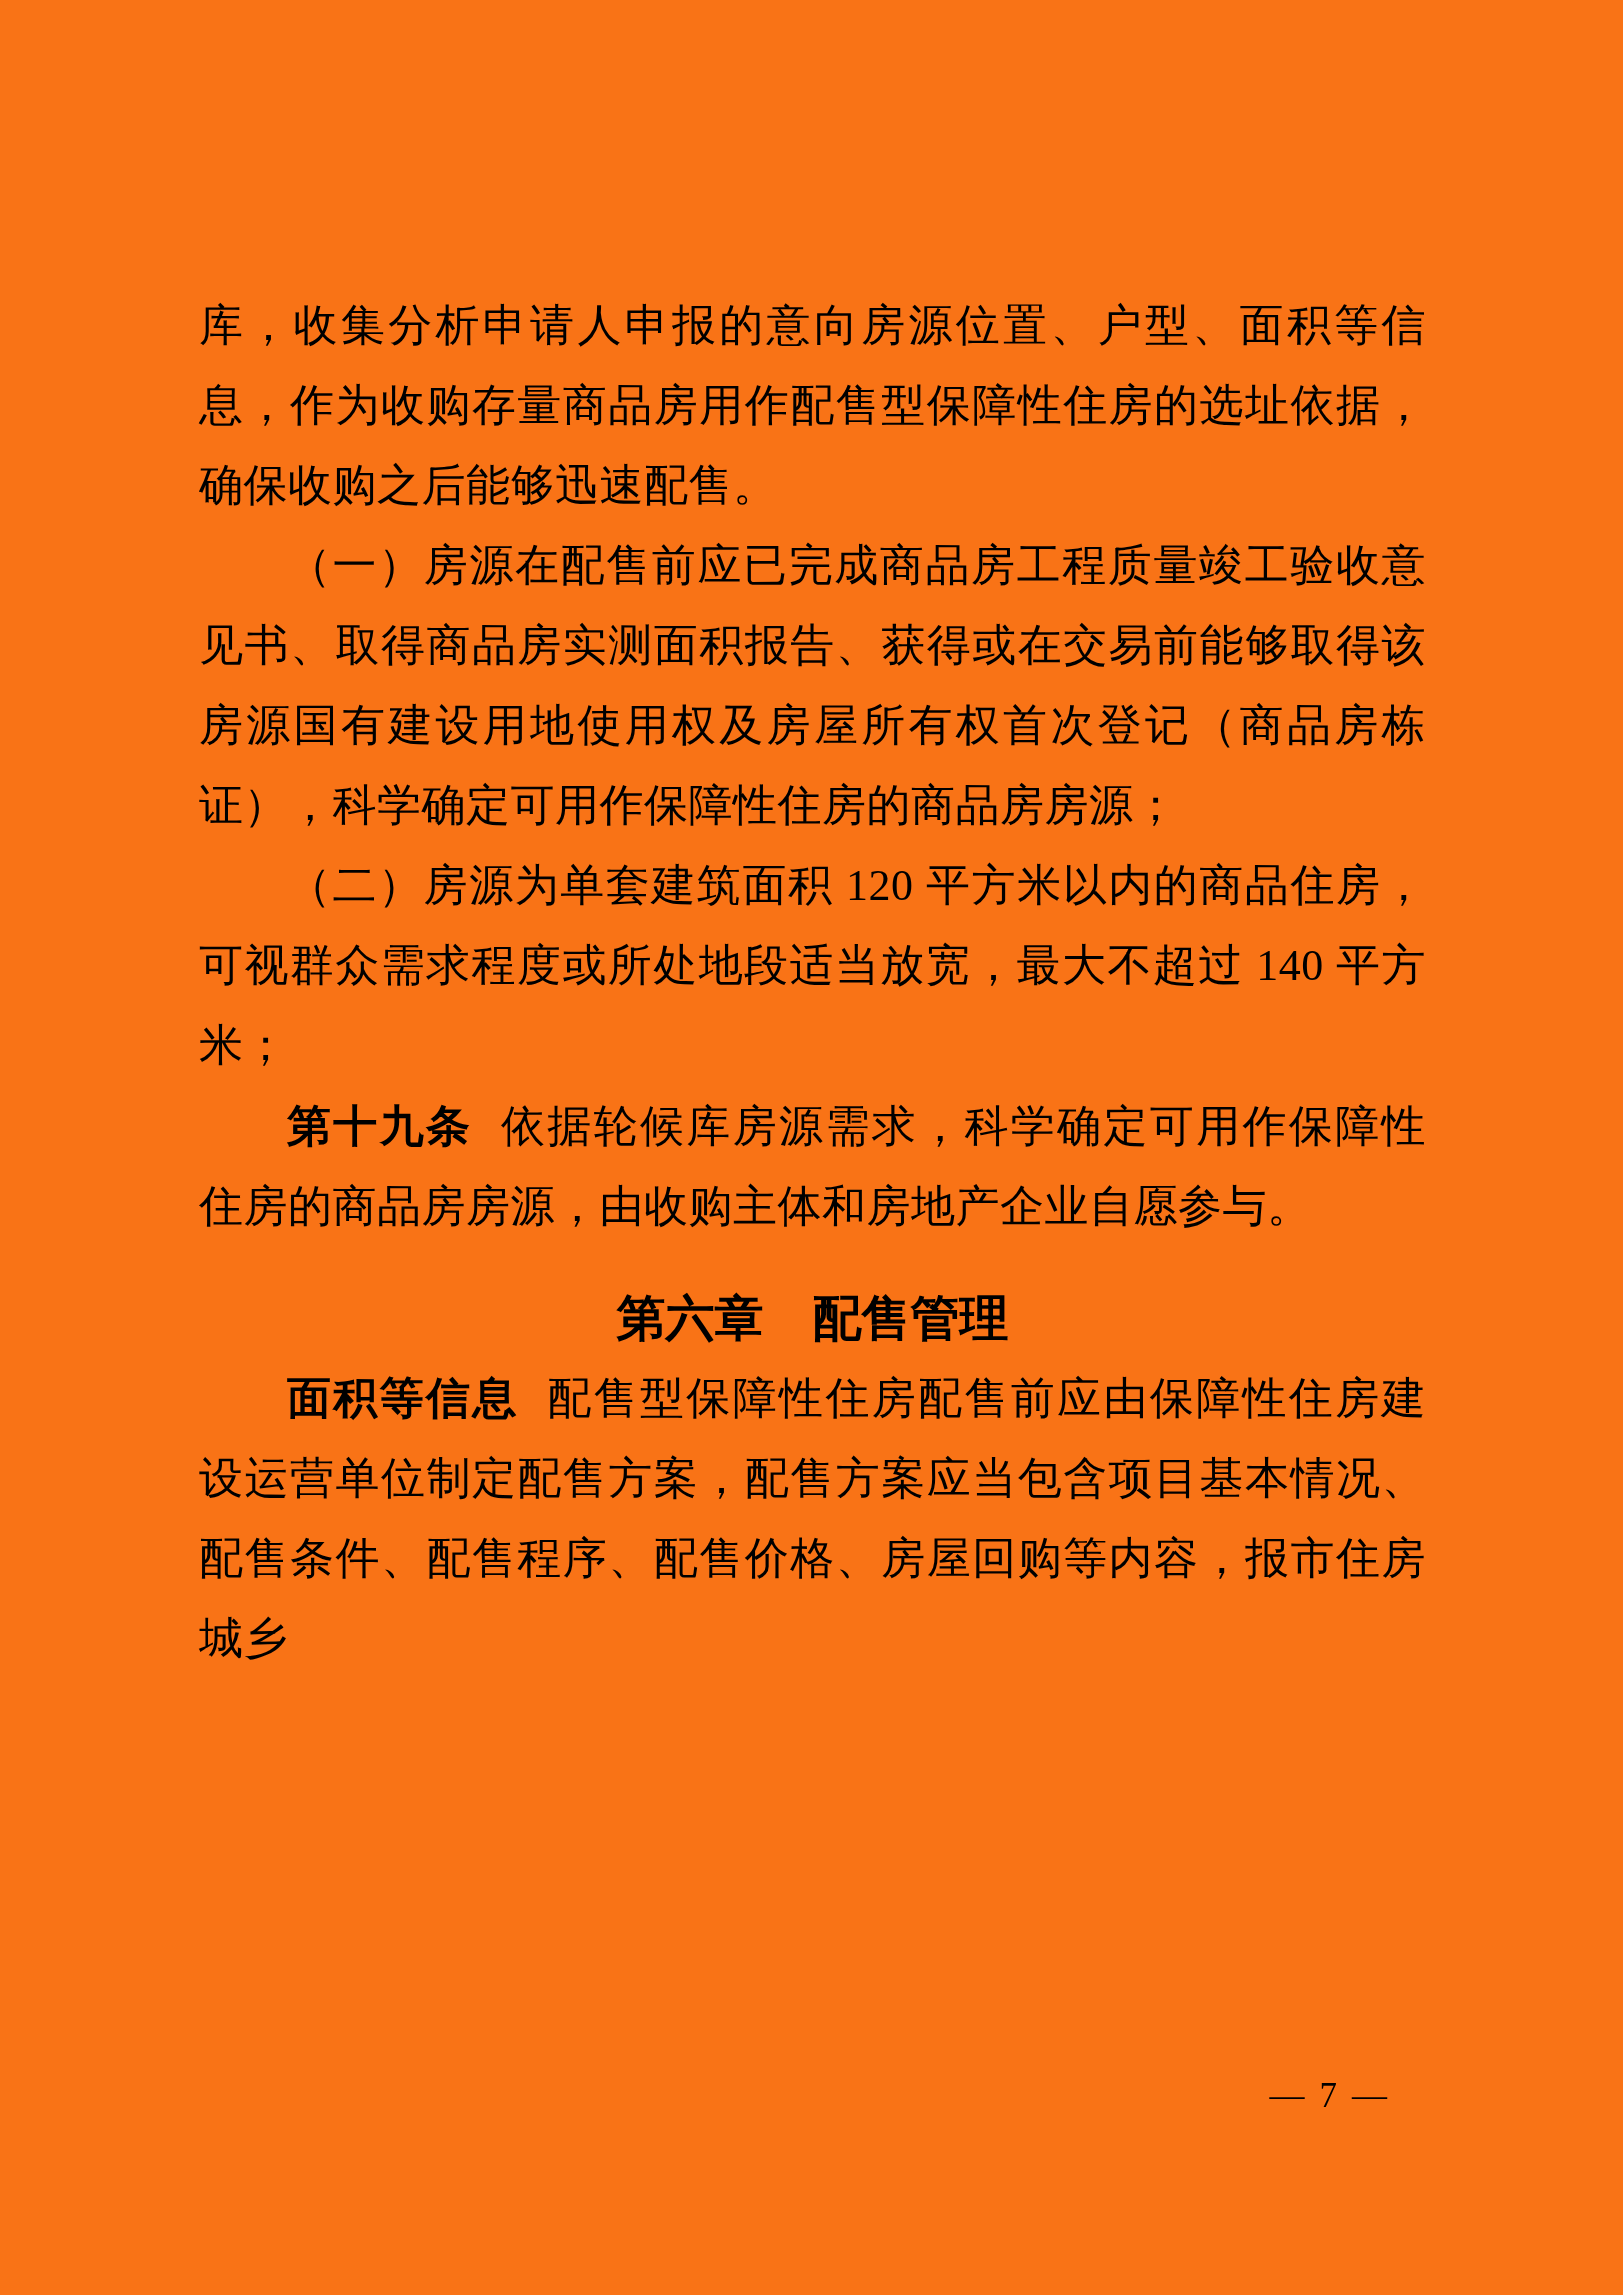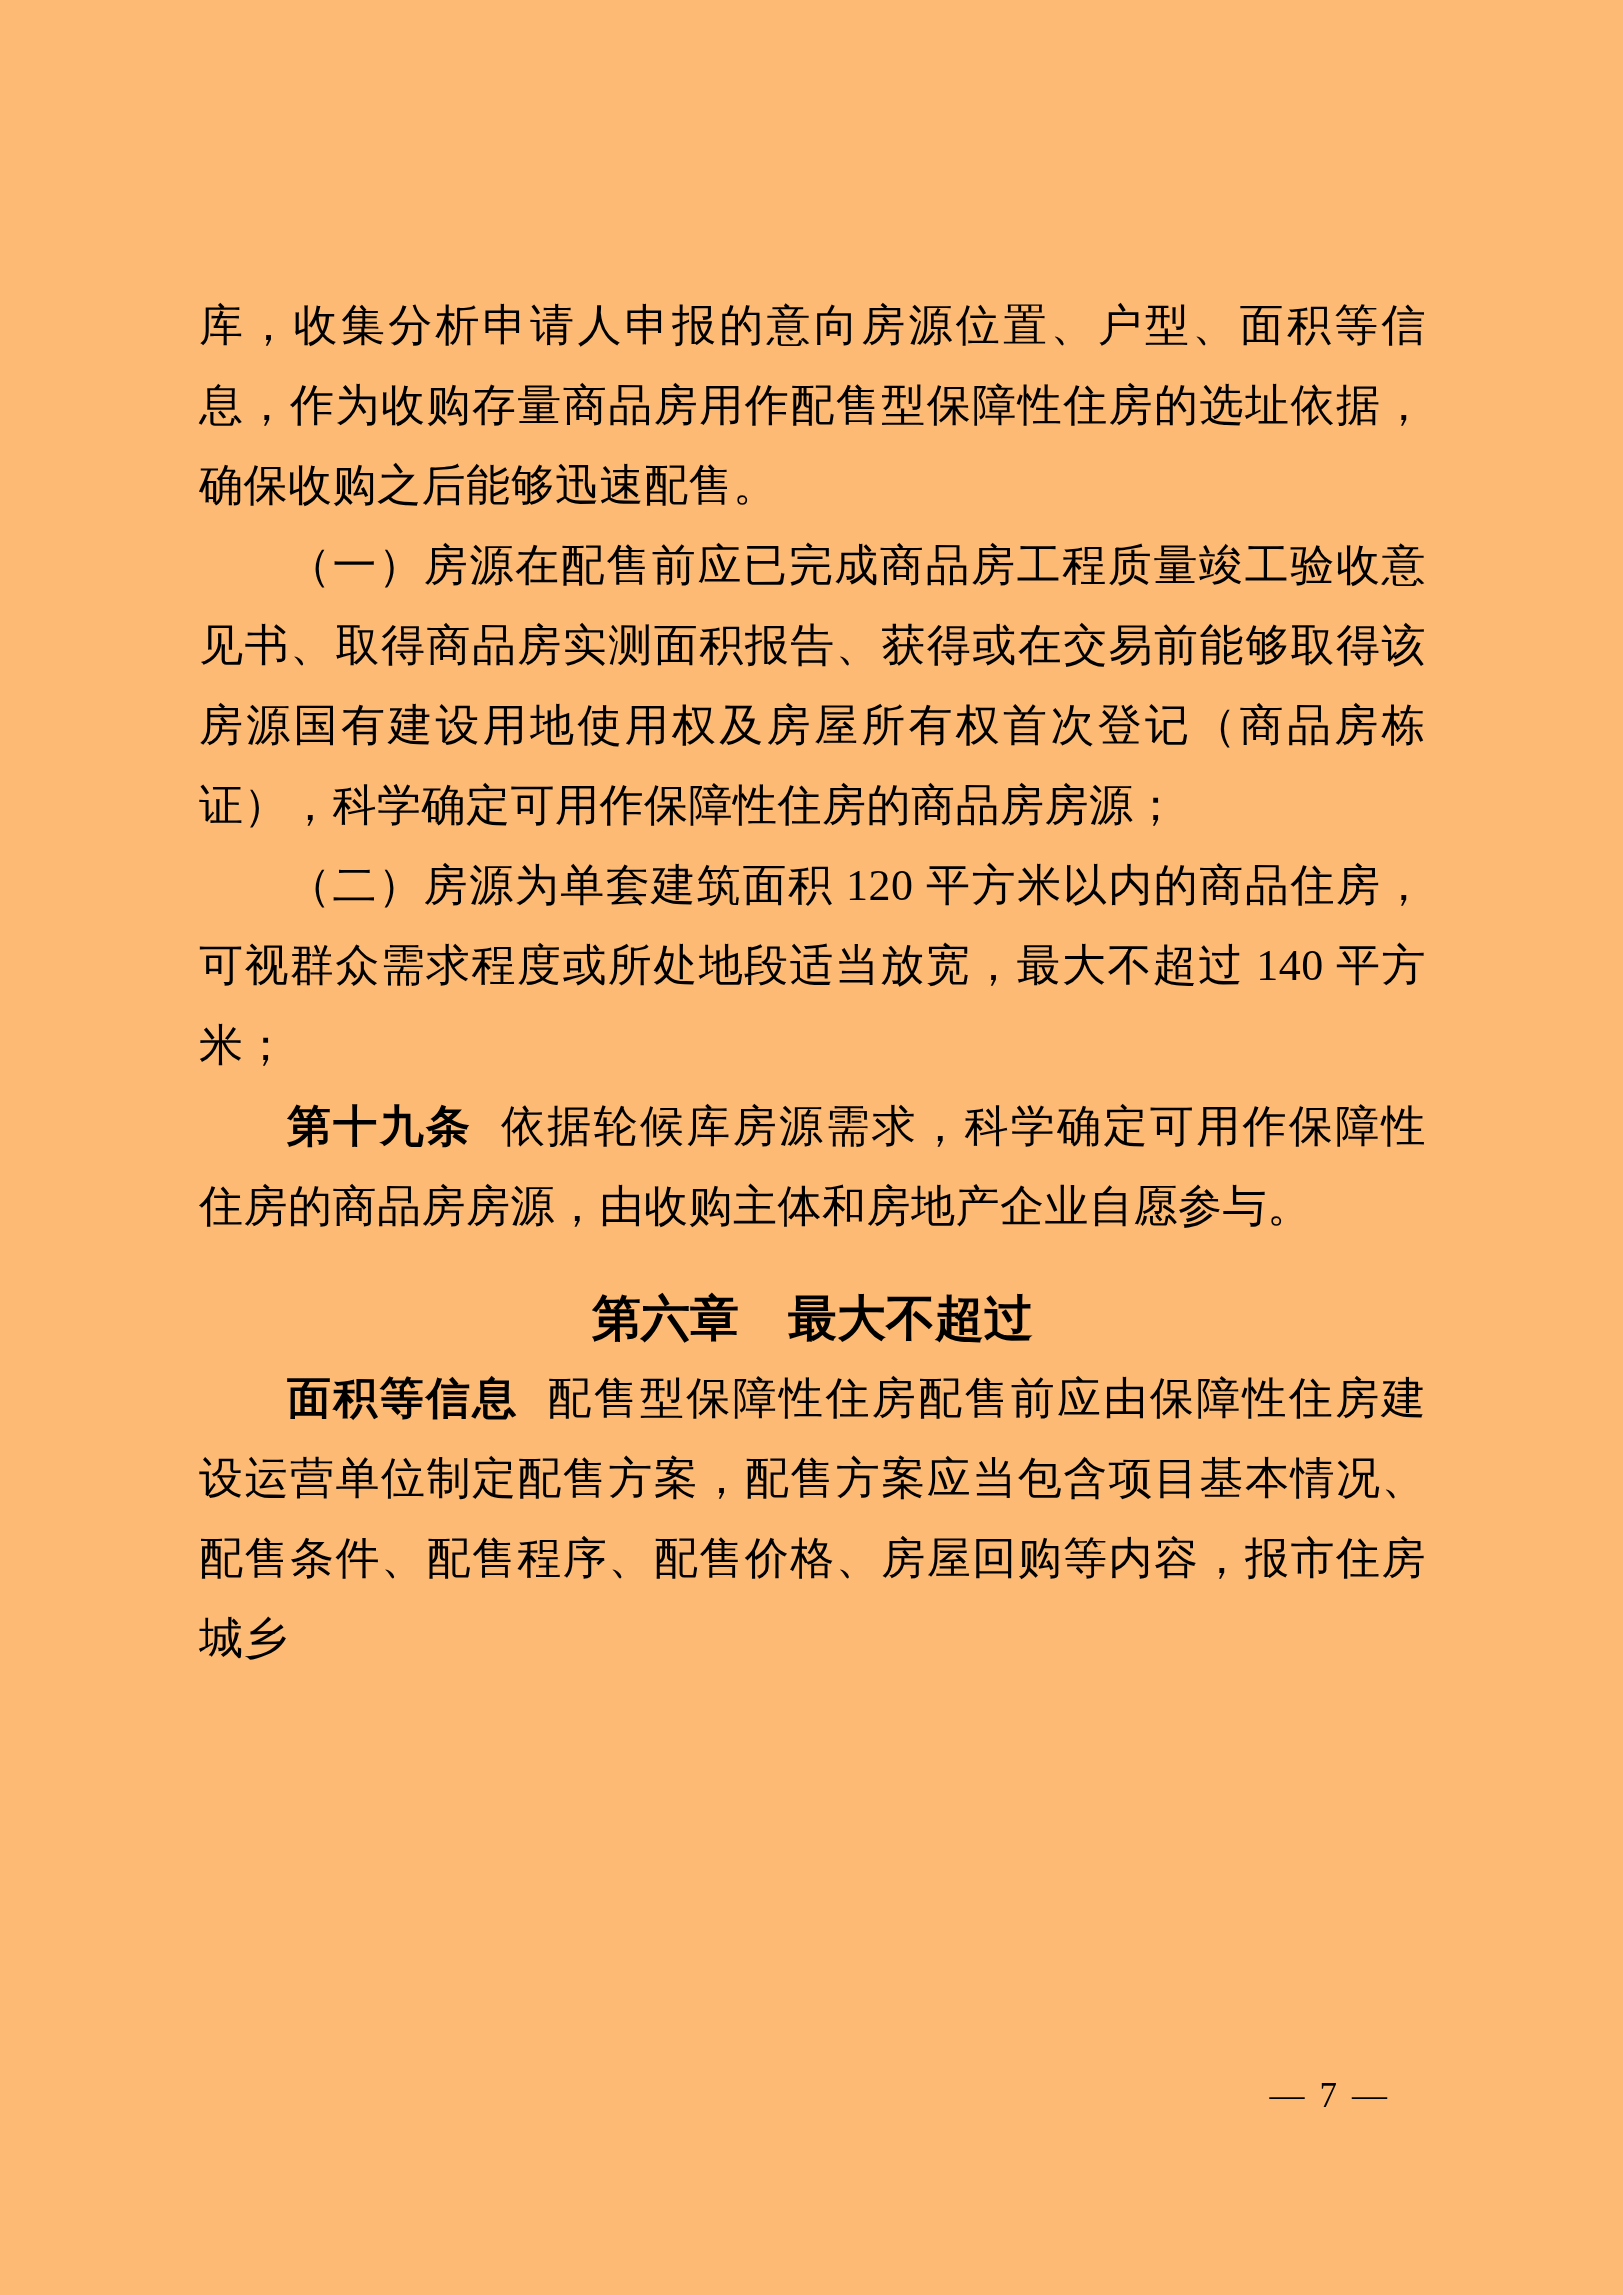--- a/index.html
+++ b/index.html
@@ -10,21 +10,21 @@
   body {
     width: 1623px;
     height: 2295px;
     position: relative;
     font-family: "Liberation Serif", serif;
     color: #000000;
   }
   .page {
     position: absolute;
     inset: 0;
-    background: #fdba74;
+    background: #f97316;
     overflow: hidden;
   }
   .content {
     position: absolute;
     top: 286px;
     left: 199px;
     width: 1227px;
   }
   p.para {
     margin: 0;
@@ -74,21 +74,21 @@
     <p class="para"><span>库，收集分析申请人申报的意向房源位置、户型、面积等信息，作为收购存量商品房用作配售型保障性住房的选址依据，确保收购之后能够迅速配售。</span></p>
 
 
     <p class="para indent"><span>（一）房源在配售前应已完成商品房工程质量竣工验收意见书、取得商品房实测面积报告、获得或在交易前能够取得该房源国有建设用地使用权及房屋所有权首次登记（商品房栋证），科学确定可用作保障性住房的商品房房源；</span></p>
 
     <p class="para indent"><span>（二）房源为单套建筑面积 120 平方米以内的商品住房，可视群众需求程度或所处地段适当放宽，最大不超过 140 平方米；</span></p>
 
 
     <p class="para indent"><span class="lead">第十九条</span><span>依据轮候库房源需求，科学确定可用作保障性住房的商品房房源，由收购主体和房地产企业自愿参与。</span></p>
 
-    <h2 class="chapter-heading"><span class="chapter-number">第六章</span><span>最大不超过</span></h2>
+    <h2 class="chapter-heading"><span class="chapter-number">第六章</span><span>配售管理</span></h2>
 
 
     <p class="para indent"><span class="lead">面积等信息</span><span>配售型保障性住房配售前应由保障性住房建设运营单位制定配售方案，配售方案应当包含项目基本情况、配售条件、配售程序、配售价格、房屋回购等内容，报市住房城乡</span></p>
 
   </div>
 
   <div class="footer">— 7 —</div>
 
 </div>
 

